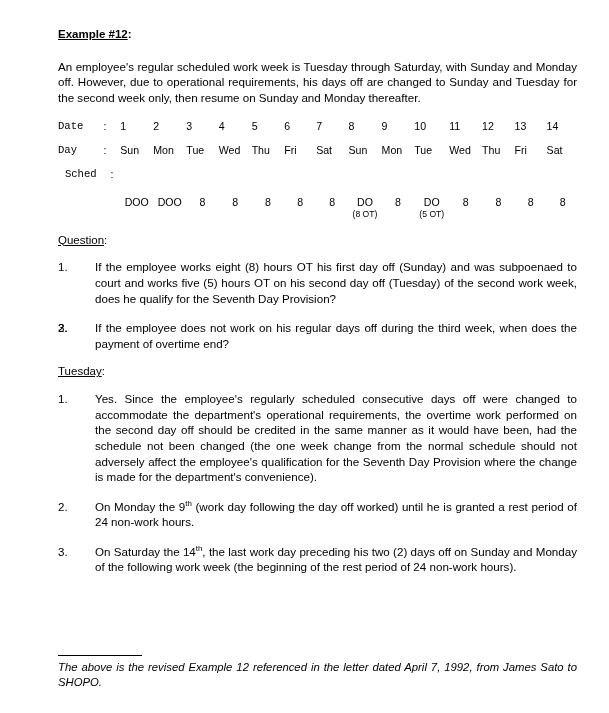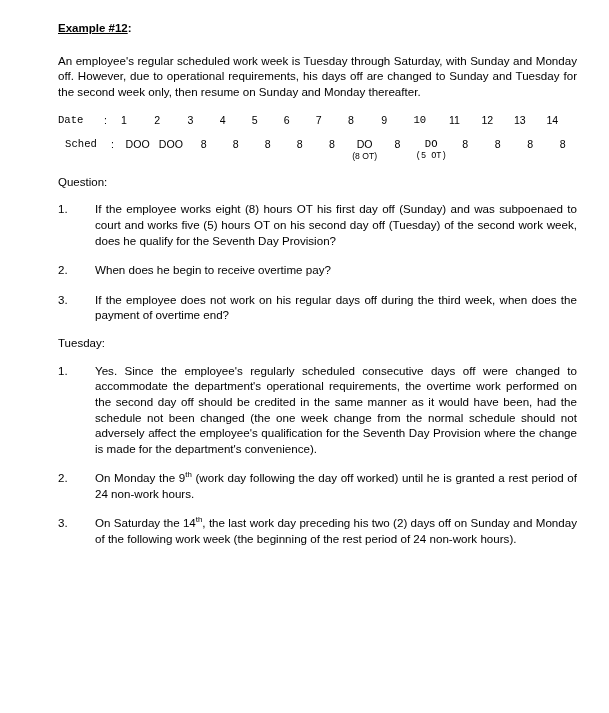--- a/index.html
+++ b/index.html
@@ -12,21 +12,21 @@
     height: 713px;
     font-family: "Liberation Sans", sans-serif;
     color: #000000;
     -webkit-font-smoothing: antialiased;
   }
   .page {
     position: relative;
     width: 609px;
     height: 713px;
     box-sizing: border-box;
-    padding: 22px 30px 0 58px;
+    padding: 28px 30px 0 58px;
     background: #ffffff;
   }
 
   
   .doc-title {
     font-size: 11.5px;
     font-weight: bold;
     line-height: 1.2;
     margin: 0 0 17px 0;
   }
@@ -34,20 +34,21 @@
     text-decoration: underline;
   }
 
   .section-head {
     font-size: 11.5px;
     font-weight: normal;
     line-height: 1.2;
     margin: 0 0 12px 0;
   }
   .section-head .u {
+    text-decoration: underline;
     margin-top: 12px;
   }
 
   
   .intro {
     font-size: 11.6px;
     line-height: 15.6px;
     text-align: justify;
     margin: 0 7px 14px 0;
     width: 519px;
@@ -75,24 +76,24 @@
     font-family: Liberation Mono, monospace;
   }
   .colon-cell {
     width: 18px;
   }
   .col-cell {
     width: 34px;
   }
   .col-cell.wide {
     width: 36px;
-    font-family: Liberation Mono, monospace;
   }
   .cell-main {
     display: block;
+    margin-top: 28px;
   }
   .cell-sub {
     display: block;
     font-size: 8.6px;
     line-height: 11px;
   }
 
   
   .qa-list {
     margin: 0;
@@ -171,20 +172,38 @@
         <td class="col-cell">7</td>
         <td class="col-cell">8</td>
         <td class="col-cell">9</td>
         <td class="col-cell wide">10</td>
         <td class="col-cell">11</td>
         <td class="col-cell">12</td>
         <td class="col-cell">13</td>
         <td class="col-cell">14</td>
       </tr>
       <tr>
+        <td class="lbl-cell">Day</td>
+        <td class="colon-cell">:</td>
+        <td class="col-cell">Sun</td>
+        <td class="col-cell">Mon</td>
+        <td class="col-cell">Tue</td>
+        <td class="col-cell">Wed</td>
+        <td class="col-cell">Thu</td>
+        <td class="col-cell">Fri</td>
+        <td class="col-cell">Sat</td>
+        <td class="col-cell">Sun</td>
+        <td class="col-cell">Mon</td>
+        <td class="col-cell wide">Tue</td>
+        <td class="col-cell">Wed</td>
+        <td class="col-cell">Thu</td>
+        <td class="col-cell">Fri</td>
+        <td class="col-cell">Sat</td>
+      </tr>
+      <tr>
         <td class="lbl-cell">Sched</td>
         <td class="colon-cell">:</td>
         <td class="col-cell">
             <span class="cell-main">DOO</span>
             <span class="cell-sub"></span>
           </td>
         <td class="col-cell">
             <span class="cell-main">DOO</span>
             <span class="cell-sub"></span>
           </td>
@@ -241,21 +260,21 @@
   </table>
 
   <div class="block-question">
     <div class="section-head"><span class="u">Question</span><span>:</span></div>
 
     <ul class="qa-list">
       <li class="qa-item">
         <span class="qa-num">1.</span><span>If the employee works eight (8) hours OT his first day off (Sunday) and was subpoenaed to court and works five (5) hours OT on his second day off (Tuesday) of the second work week, does he qualify for the Seventh Day Provision?</span>
       </li>
       <li class="qa-item">
-        <span class="qa-num">2.</span><span>When does he begin to receive overtime pay?</span>
+        <span class="qa-num">2.</span>
       </li>
       <li class="qa-item">
         <span class="qa-num">3.</span><span>If the employee does not work on his regular days off during the third week, when does the payment of overtime end?</span>
       </li>
     </ul>
   </div>
 
   <div class="block-answer">
     <div class="section-head"><span class="u">Tuesday</span><span>:</span></div>
 
@@ -265,14 +284,18 @@
       </li>
       <li class="qa-item">
         <span class="qa-num">2.</span><span>On Monday the 9</span><sup>th</sup><span> (work day following the day off worked) until he is granted a rest period of 24 non-work hours.</span>
       </li>
       <li class="qa-item">
         <span class="qa-num">3.</span><span>On Saturday the 14</span><sup>th</sup><span>, the last work day preceding his two (2) days off on Sunday and Monday of the following work week (the beginning of the rest period of 24 non-work hours).</span>
       </li>
     </ul>
   </div>
 
+  <div class="footnote">
+    <div class="footnote-rule"></div>
+    <p class="footnote-text">The above is the revised Example 12 referenced in the letter dated April 7, 1992, from James Sato to SHOPO.</p>
+  </div>
 
 </div>
 
 </body></html>

